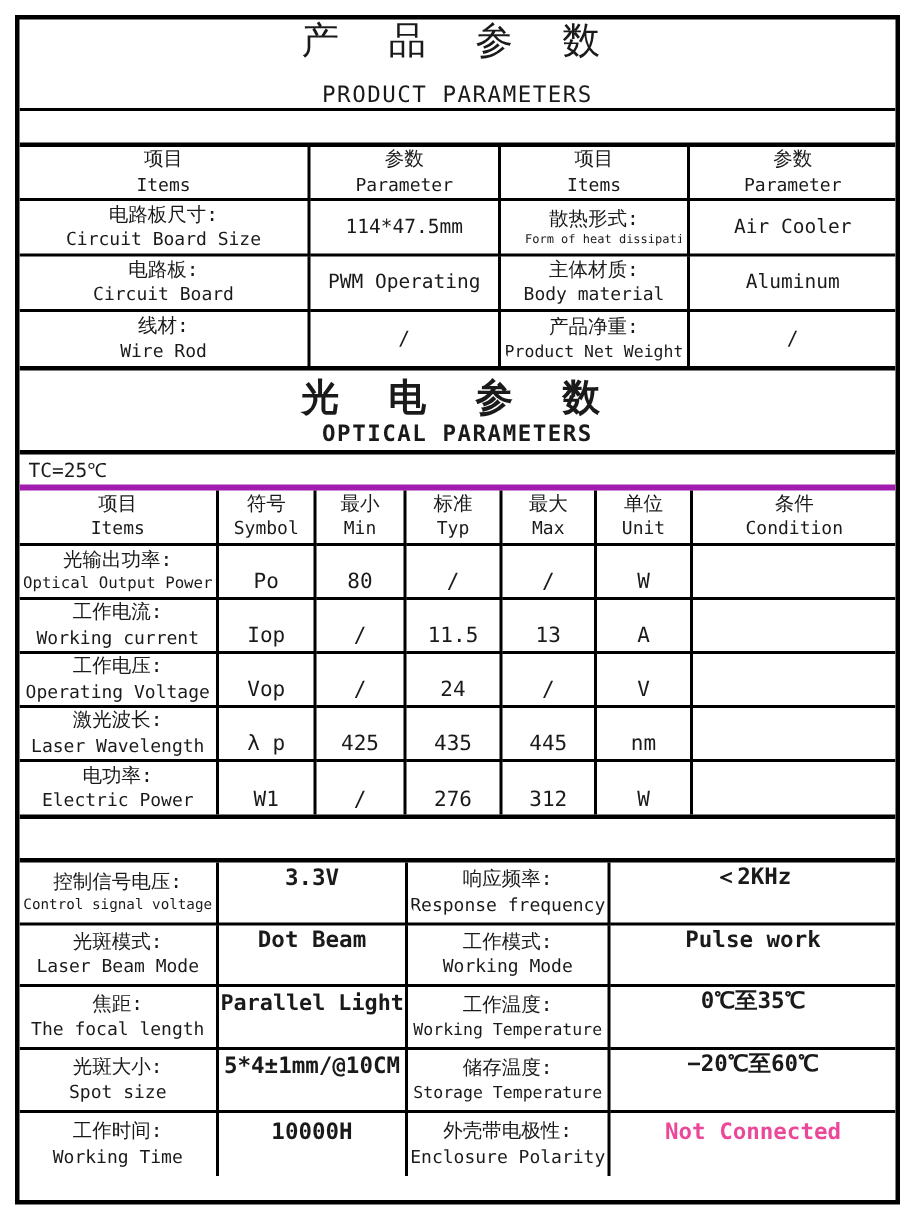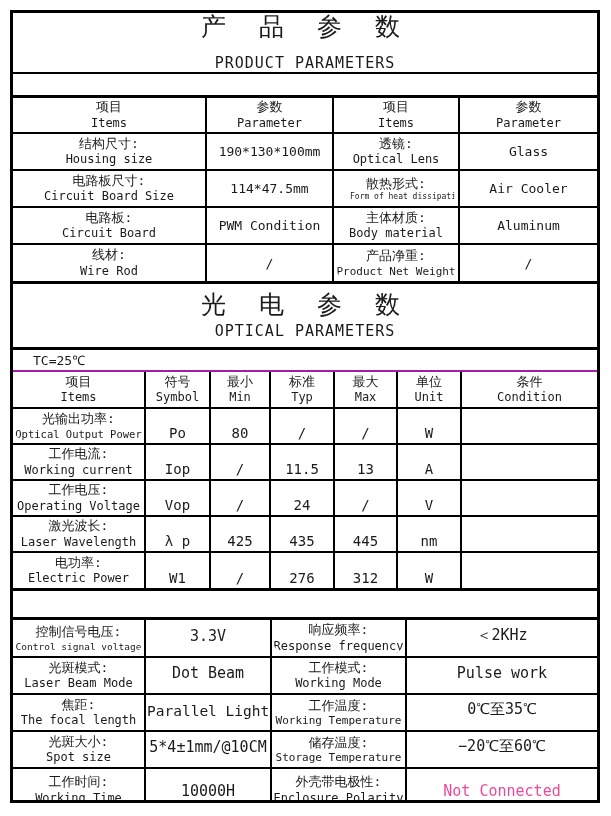--- a/index.html
+++ b/index.html
@@ -7,39 +7,39 @@
          font-family:"DejaVu Sans Mono","Liberation Mono",monospace; color:#1a1a1a; }
   .frame { position:absolute; left:10px; top:10px; width:584px; height:787px;
            border:3px solid #000; overflow:hidden; background:#fff; }
 
   
   .title-block { height:59px; border-bottom:2px solid #000; display:flex;
                  flex-direction:column; align-items:center; justify-content:center;gap:12px; }
   .title-zh { font-size:25px; letter-spacing:9px; line-height:1.15; white-space:nowrap; }
   .title-en { font-size:15px; letter-spacing:1px; line-height:1.2; white-space:nowrap; }
   .spacer1 { height:21px; border-bottom:3px solid #000; }
-  .section-title { height:69px; border-bottom:3px solid #000; display:flex;
+  .section-title { height:59px; border-bottom:3px solid #000; display:flex;
                    flex-direction:column; align-items:center; justify-content:space-evenly;
-                   padding:4px 0; box-sizing:border-box; }
-  .tc-row { height:20px; border-bottom:2px solid #a21caf; font-size:13px;
-            display:flex; align-items:center; padding-left:20px; }
+                   padding:4px 0; box-sizing:border-box;font-weight:bold; }
+  .tc-row { height:20px; border-bottom:4px solid #a21caf; font-size:13px;
+            display:flex; align-items:center; padding-left:6px; }
   .spacer2 { height:26px; border-bottom:3px solid #000; }
 
   
   table { border-collapse:collapse; table-layout:fixed; width:584px; }
   td { border:2px solid #000; padding:0 1px; text-align:center; overflow:hidden; }
   td:first-child { border-left:none; } td:last-child { border-right:none; }
   tr.no-top td { border-top:none; } tr.no-bottom td { border-bottom:none; }
 
   .zh { display:block; font-size:13px; line-height:1.35; white-space:nowrap; }
   .en { display:block; font-size:12px; line-height:1.3; white-space:nowrap; }
   td.label, td.header { vertical-align:middle;border-radius:17px; }
   td.val { font-size:13px; vertical-align:middle; white-space:nowrap; }
   td.valb { font-size:14px; vertical-align:bottom; padding-bottom:2px; white-space:nowrap; }
-  td.valc { font-size:15px; vertical-align:bottom; padding-bottom:11px; white-space:nowrap; }
+  td.valc { font-size:15px; vertical-align:bottom; padding-bottom:21px; white-space:nowrap;font-weight:bold; }
 
   .t1 tr { height:37px; } .t1 tr.hdr { height:35px; }
   .t2 tr { height:36px; }
   .t3 tr { height:37px; } .t3 tr.tall { height:43px; }
 </style>
 </head>
 <body>
 
 <div class="frame">
 
@@ -70,48 +70,36 @@
         <span class="zh">项目</span>
         <span class="en">Items</span>
           </td>
       <td class="header">
         <span class="zh">参数</span>
         <span class="en">Parameter</span>
           </td>
     </tr>
     <tr>
       <td class="label">
-        <span class="zh">结构尺寸:</span>
-        <span class="en">Housing size</span>
-          </td>
-      <td class="val">190*130*100mm</td>
-      <td class="label">
-        <span class="zh">透镜:</span>
-        <span class="en">Optical Lens</span>
-          </td>
-      <td class="val">Glass</td>
-    </tr>
-    <tr>
-      <td class="label">
         <span class="zh">电路板尺寸:</span>
         <span class="en">Circuit Board Size</span>
           </td>
       <td class="val">114*47.5mm</td>
       <td class="label">
         <span class="zh">散热形式:</span>
         <span class="en" style="font-size: 8px; margin-left: 15px;">Form of heat dissipation</span>
           </td>
       <td class="val">Air Cooler</td>
     </tr>
     <tr>
       <td class="label">
         <span class="zh">电路板:</span>
         <span class="en">Circuit Board</span>
           </td>
-      <td class="val">PWM Condition</td>
+      <td class="val">PWM Operating</td>
       <td class="label">
         <span class="zh">主体材质:</span>
         <span class="en">Body material</span>
           </td>
       <td class="val">Aluminum</td>
     </tr>
     <tr class="no-bottom">
       <td class="label">
         <span class="zh">线材:</span>
         <span class="en">Wire Rod</span>

